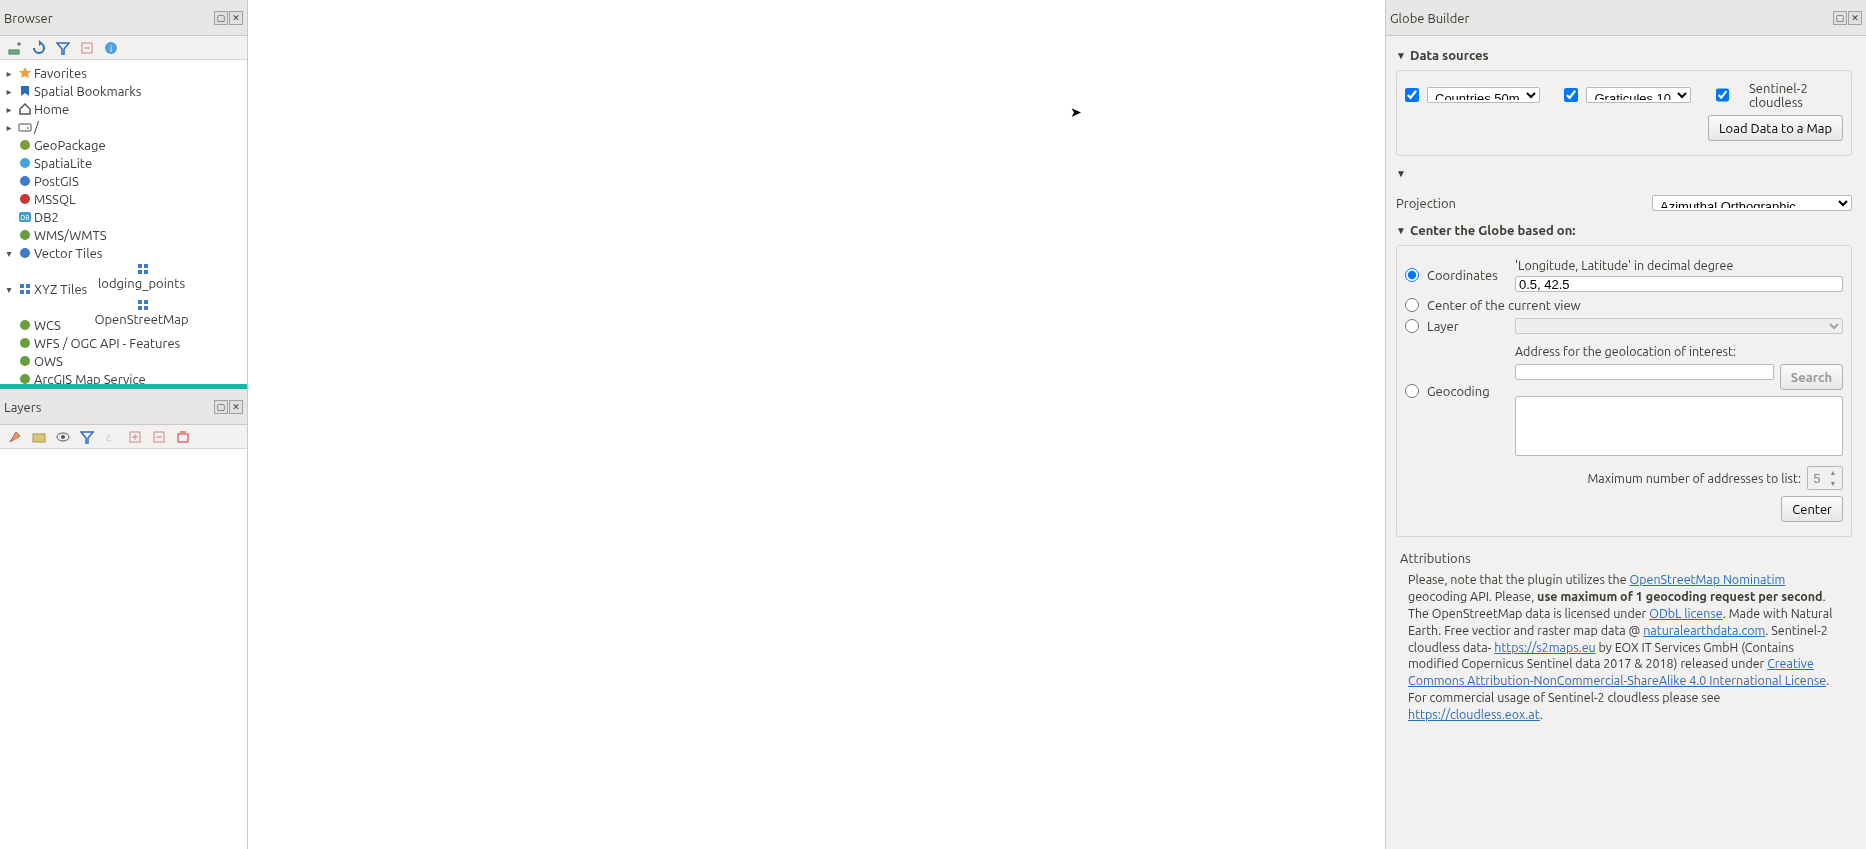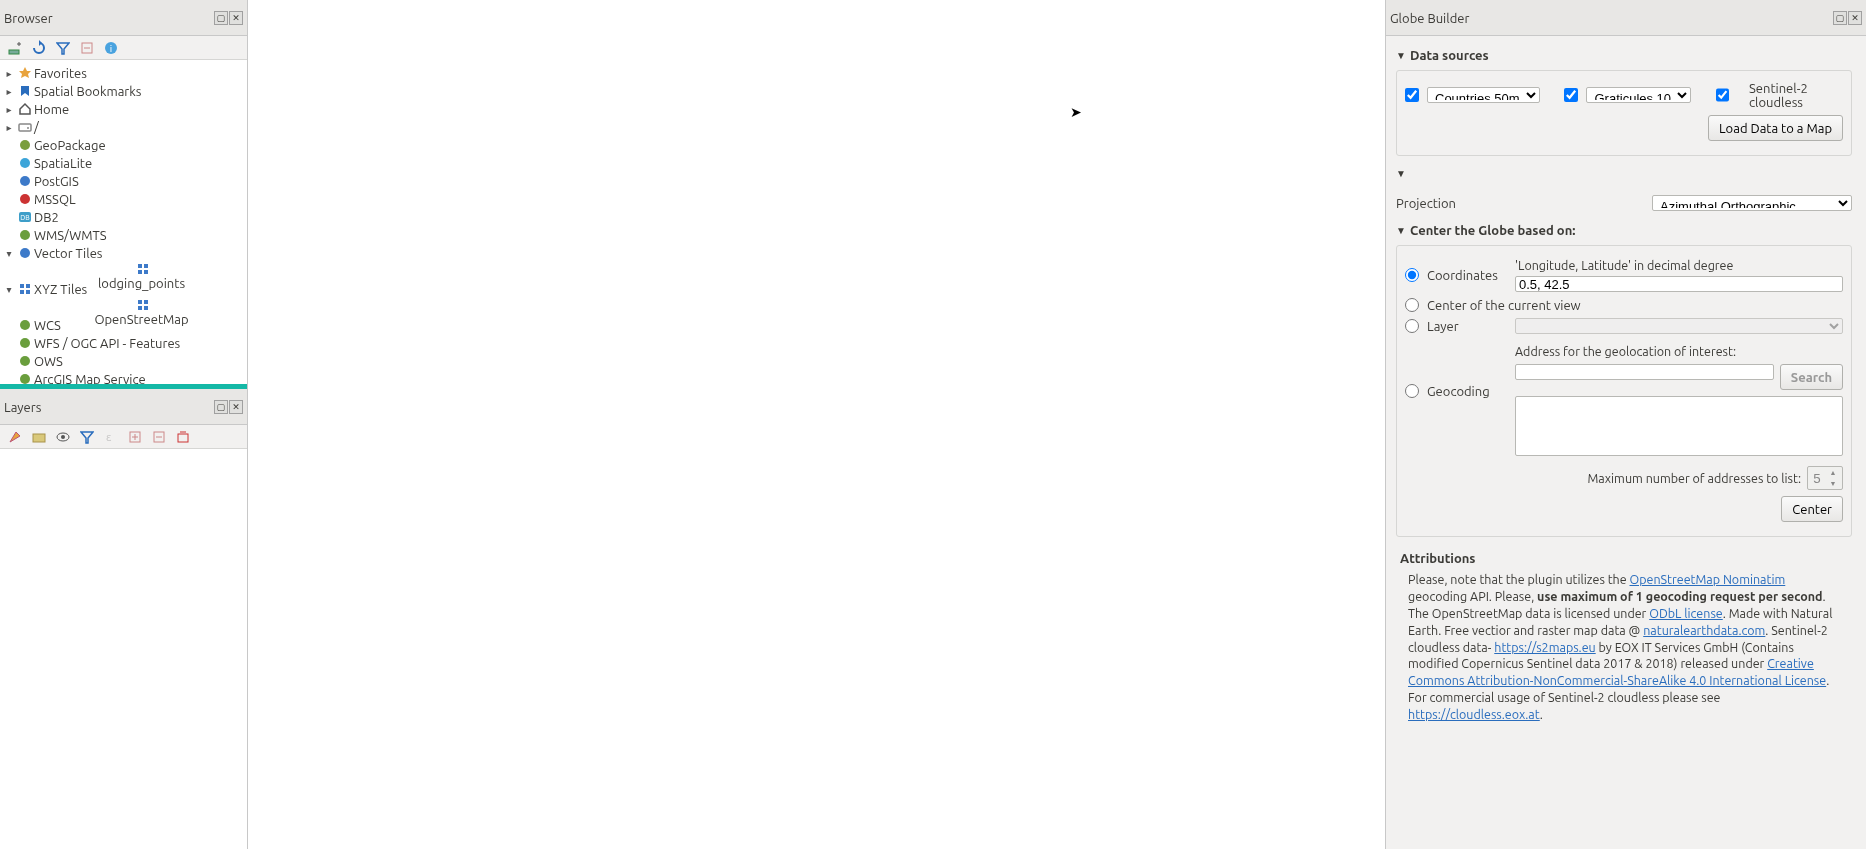--- a/index.html
+++ b/index.html
@@ -40,21 +40,21 @@
 .coord-block input { width: 100%; }
 .geo-block { flex: 1; display: flex; flex-direction: column; gap: 6px; }
 .geo-search { display: flex; gap: 6px; }
 .geo-search input { flex: 1; }
 .geo-results { width: 100%; height: 60px; background: #fff; border: 1px solid #b8b8b4; border-radius: 2px; }
 .max-row { display: flex; align-items: center; justify-content: flex-end; gap: 6px; margin-top: 4px; }
 .spinner { width: 36px; height: 24px; display: flex; border: 1px solid #b8b8b4; border-radius: 2px; background: #f0f0ee; }
 .spinner input { border: none; width: 18px; text-align: center; background: transparent; color: #888; }
 .spinner .arrows { width: 14px; display: flex; flex-direction: column; }
 .spinner .ar { flex: 1; font-size: 7px; text-align: center; line-height: 10px; cursor: pointer; color: #888; }
-.attrib-hdr { font-weight: bold; padding: 6px 0 4px 4px; }
+.attrib-hdr { font-weight: normal; padding: 6px 0 4px 4px; }
 .attrib-body { padding: 2px 10px 8px 12px; font-size: 12.5px; line-height: 1.35; }
 .attrib-body a { color: #2a6dbd; text-decoration: underline; }
 .bottom-btns { padding: 4px 10px 8px 10px; display: flex; flex-direction: column; align-items: flex-end; gap: 4px; }
 .cursor { position: absolute; left: 1070px; top: 104px; font-size: 14px; color: #000; pointer-events: none; }
 svg { display: block; }
 </style>
 </head>
 <body>
 
 <div class="left-col">

